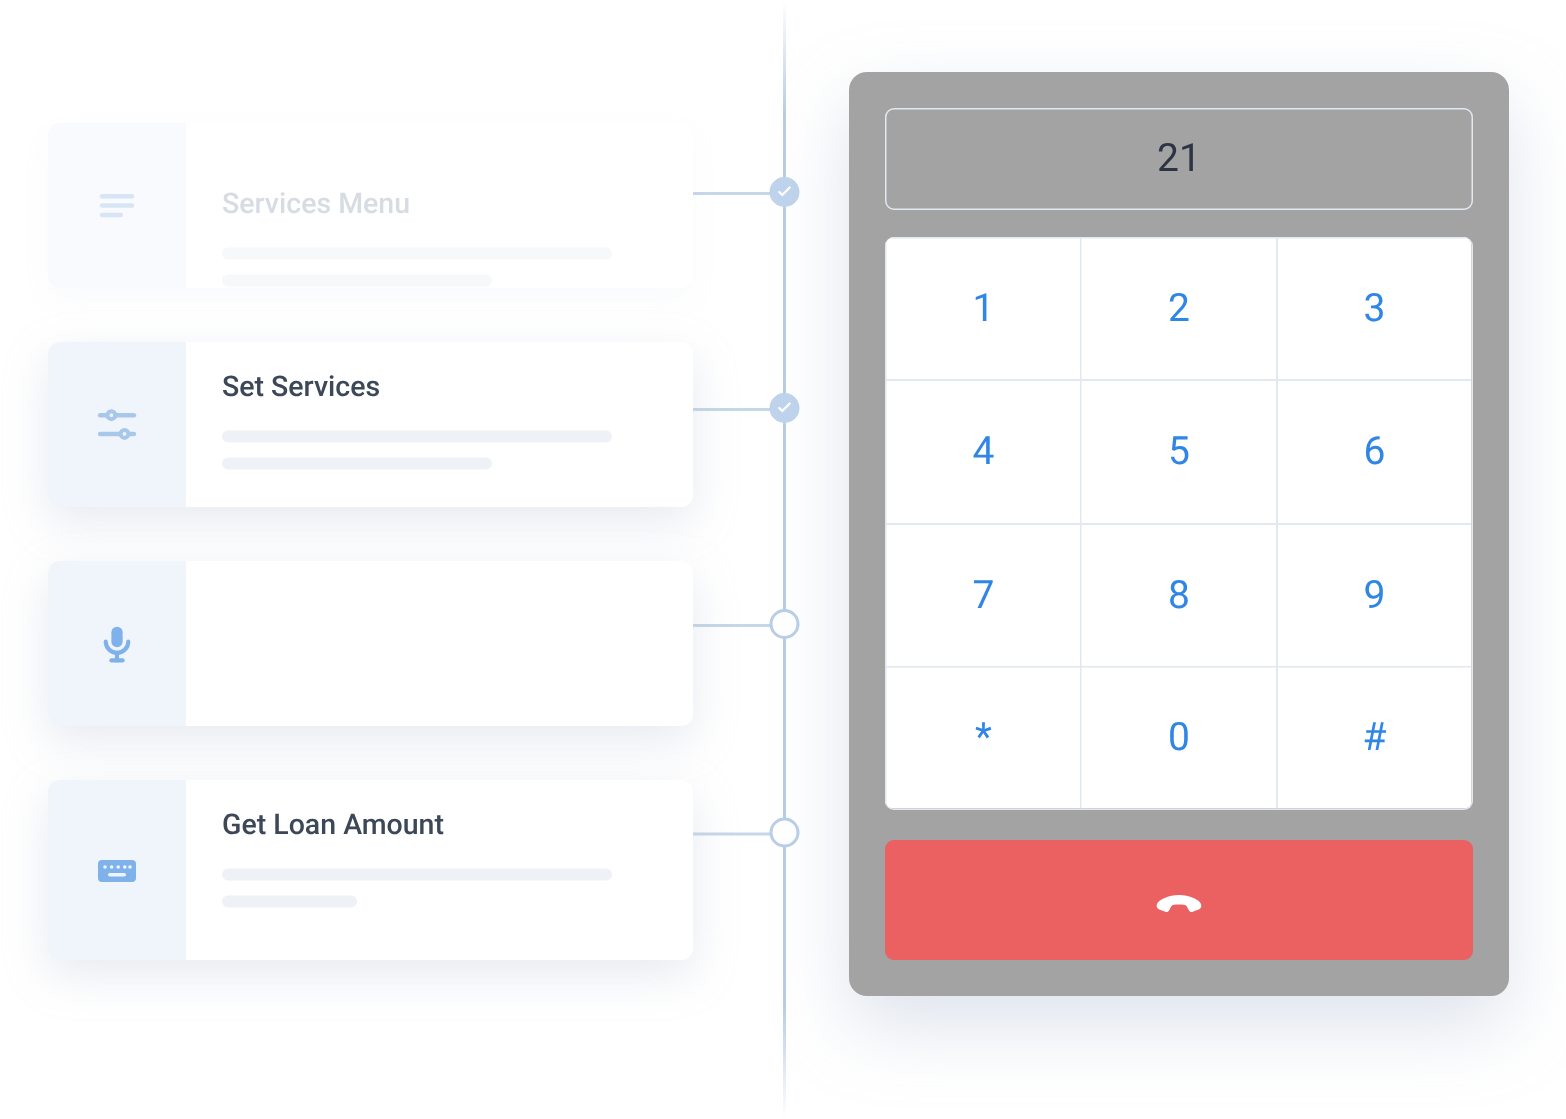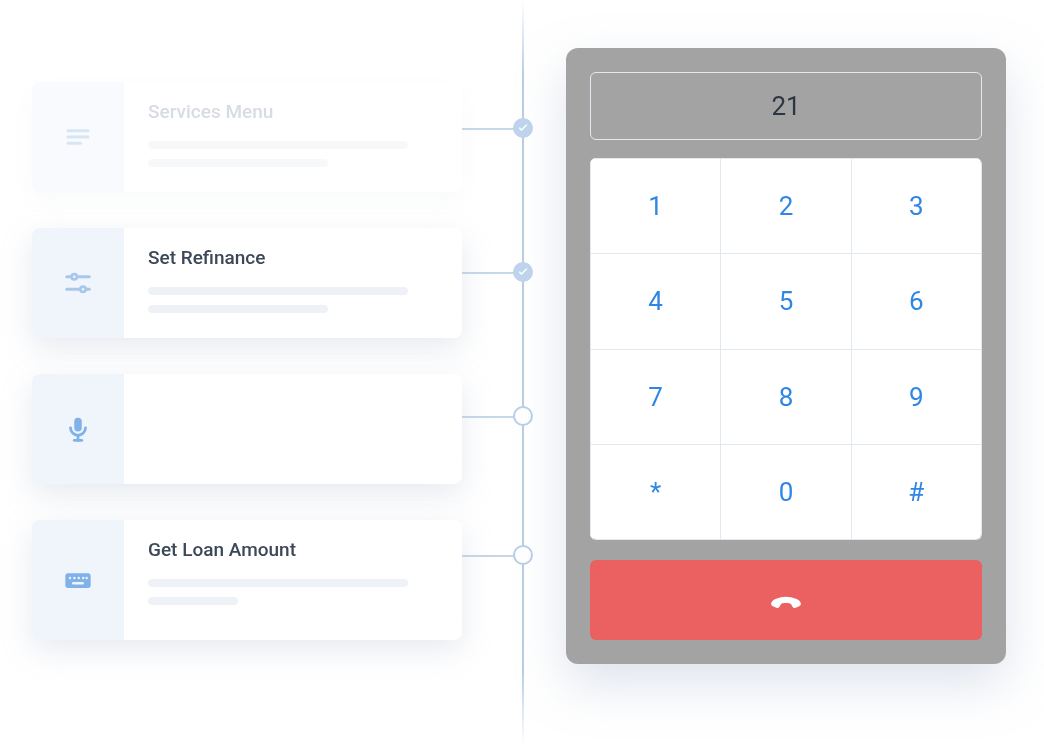--- a/index.html
+++ b/index.html
@@ -49,21 +49,21 @@
       padding: 18px 24px 0 24px;
       flex: 1;
     }
     .flow-card .title {
       font-size: 19px;
       font-weight: 500;
       color: #3c4858;
       margin-bottom: 18px;
     }
     .flow-card.faded { opacity: 0.45; box-shadow: 0 8px 20px rgba(170,180,200,0.15); }
-    .flow-card.faded .title { color: #a8b2c2; }
+    .flow-card.faded .title { color: #a8b2c2; margin-top: 24px; }
     .flow-card .ph-line {
       height: 8px;
       border-radius: 4px;
       background: #eef1f6;
       margin-bottom: 10px;
     }
     .ph-long { width: 260px; }
     .ph-med { width: 180px; }
     .ph-short { width: 90px; }
 
@@ -206,21 +206,21 @@
     <div class="flow-card">
       <div class="icon-box">
         <svg width="30" height="30" viewBox="0 0 24 24" fill="none">
           <line x1="3" y1="7" x2="21" y2="7" stroke="#a8c7ea" stroke-width="2.4" stroke-linecap="round"></line>
           <circle cx="9" cy="7" r="2.1" fill="#f0f5fc" stroke="#a8c7ea" stroke-width="2.2"></circle>
           <line x1="3" y1="17" x2="21" y2="17" stroke="#a8c7ea" stroke-width="2.4" stroke-linecap="round"></line>
           <circle cx="16" cy="17" r="2.1" fill="#f0f5fc" stroke="#a8c7ea" stroke-width="2.2"></circle>
         </svg>
       </div>
       <div class="content">
-        <div class="title">Set Refinance</div>
+        <div class="title">Set Services</div>
         <div class="ph-line ph-long"></div>
         <div class="ph-line ph-med"></div>
       </div>
     </div>
 
     <div class="flow-card">
       <div class="icon-box">
         <svg width="30" height="30" viewBox="0 0 24 24" fill="none">
           <rect x="9" y="3" width="6" height="11" rx="3" fill="#7fb1ea"></rect>
           <path d="M6 11a6 6 0 0 0 12 0" stroke="#7fb1ea" stroke-width="2.2" stroke-linecap="round"></path>

